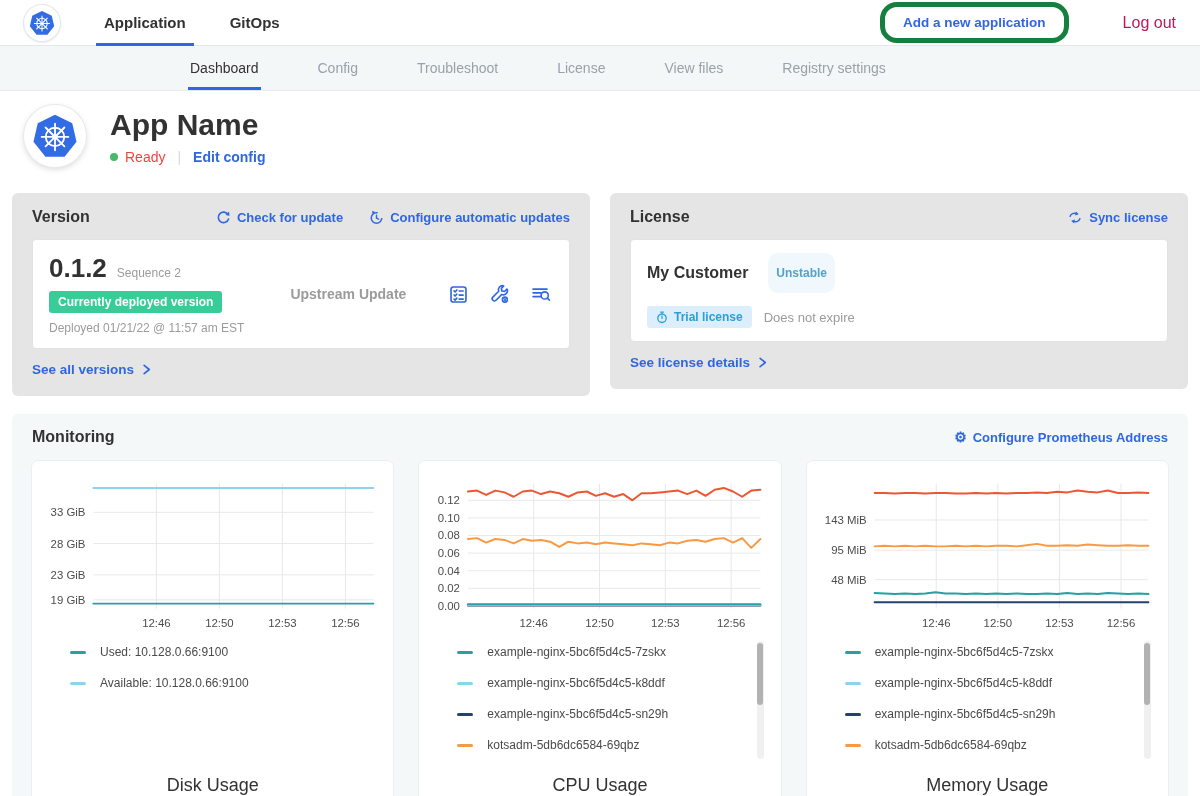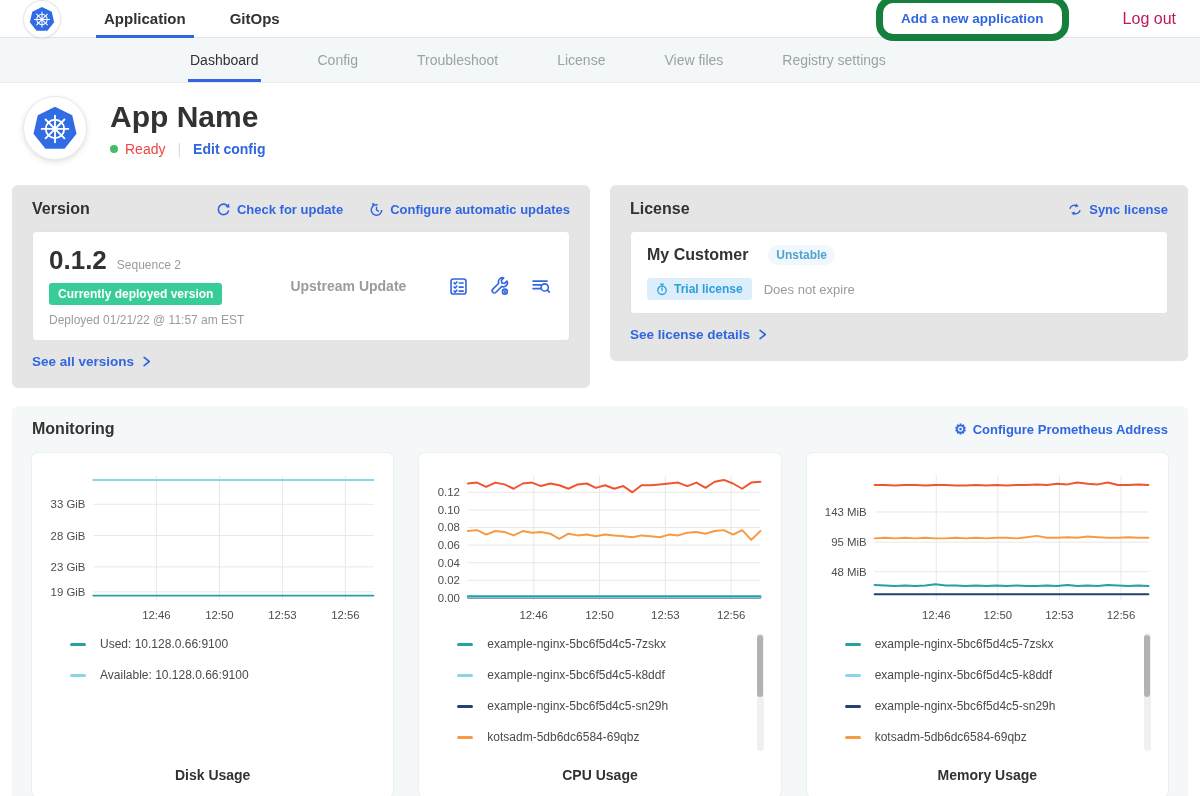--- a/index.html
+++ b/index.html
@@ -1,33 +1,33 @@
 <!DOCTYPE html>
 <html><head>
 <meta charset="utf-8">
 <style>
   * { box-sizing: border-box; }
   html,body { margin:0; padding:0; background:#fff; color:#323232;
     font-family:"Liberation Sans", sans-serif; }
   .page { width:1200px; min-height:796px; }
 
   
-  .topnav { display:flex; align-items:center; height:38px; padding:0 24px;
+  .topnav { display:flex; align-items:center; height:46px; padding:0 24px;
     border-bottom:1px solid #e4e7e9; background:#fff; }
   .logo-badge { width:36px; height:36px; border-radius:50%; background:#fff;
     box-shadow:0 0 0 1px #e3e6e9, 0 1px 3px rgba(0,0,0,.15);
     display:flex; align-items:center; justify-content:center; margin-right:36px; flex:none; }
   .topnav-tabs { display:flex; height:100%; }
   .topnav-tab { height:100%; display:flex; align-items:center; padding:0 8px;
     margin-right:28px; font-weight:700; font-size:15px; color:#323232;
     position:relative; cursor:pointer; }
   .topnav-tab.active::after { content:""; position:absolute; left:0; right:0;
     bottom:-1px; height:3px; background:#3066e0; }
   .topnav-right { margin-left:auto; display:flex; align-items:center; gap:22px; }
-  .add-app-btn { border:7px solid #15803d; color:#3066e0; background:#fff;
+  .add-app-btn { border:5px solid #15803d; color:#3066e0; background:#fff;
     border-radius:17px; padding:8px 18px; font-weight:700; font-size:13.5px;
     font-family:"Liberation Sans",sans-serif; cursor:pointer; }
   .logout { font-size:16px; color:#be185d; cursor:pointer;margin-left:32px; }
 
   
   .subnav { background:#f4f7f8; display:flex; padding-left:188px;
     border-bottom:1px solid #e7eaec; }
   .subnav-tab { padding:14px 2px 11px; margin-right:55px; font-size:14px;
     color:#9aa1a9; cursor:pointer; border-bottom:3px solid transparent; }
   .subnav-tab.active { color:#323232; border-bottom-color:#3066e0; }
@@ -62,41 +62,41 @@
     font-size:12px; font-weight:700; padding:4px 9px; border-radius:3px; margin:7px 0 8px; }
   .v-deployed { font-size:12px; color:#9b9b9b; }
   .v-source { font-size:14px; font-weight:700; color:#9b9b9b; margin-left:46px; }
   .v-icons { margin-left:auto; display:flex; gap:16px; align-items:center; }
   .icon-btn { background:none; border:none; padding:2px; cursor:pointer; line-height:0; }
   .see-link { margin-top:13px; font-size:13.5px; }
 
   .cust-row { display:flex; align-items:center; gap:20px; margin-bottom:13px; }
   .cust-name { font-size:16px; font-weight:700; }
   .badge-soft { background:#f0f8fd; color:#51a3cc; font-size:12px; font-weight:700;
-    padding:3px 8px; border-radius:10px; }
+    padding:13px 8px; border-radius:10px; }
   .trial-badge { background:#dceefb; color:#2b9fd9; font-size:12px; font-weight:700;
     padding:4px 9px; border-radius:3px; display:inline-flex; align-items:center; gap:6px; }
   .expiry { color:#9b9b9b; font-size:13px; margin-left:12px; }
   .license-row2 { display:flex; align-items:center; }
 
   
   .monitoring { background:#f4f8f9; border-radius:6px; margin:0 12px 18px; padding:14px 20px 20px; }
   .mon-head { display:flex; align-items:center; margin-bottom:15px; }
   .charts-row { display:flex; gap:26px; align-items:stretch; }
   .chart-card { background:#fff; border-radius:6px; flex:1; padding:14px 10px 14px;
     display:flex; flex-direction:column; min-height:330px; box-shadow:0 0 0 1px #eceff1; }
   .legend { position:relative; padding:10px 20px 0 28px; flex:1; }
   .legend-item { display:flex; align-items:center; gap:14px; margin-bottom:17px;
     font-size:12px; color:#4a4a4a; }
   .dash { width:16px; height:3px; border-radius:2px; flex:none; }
   .legend-scroll { position:absolute; right:7px; top:6px; height:118px; width:7px;
     background:#f0f0f0; border-radius:4px; }
   .legend-thumb { position:absolute; top:2px; left:0.5px; width:6px; height:62px;
     background:#b2b2b2; border-radius:4px; }
-  .chart-title { margin-top:auto; text-align:center; font-weight:700; font-size:14px; padding-top:6px; }
+  .chart-title { margin-top:auto; text-align:center; font-weight:400; font-size:18px; padding-top:6px; }
   .uicon { color:#3066e0; font-size:14px; line-height:1; }
 </style>
 </head>
 <body>
 
 <div class="page">
 
   <div class="topnav">
     <div class="logo-badge">
       <svg width="26" height="26" viewBox="0 0 100 100">

